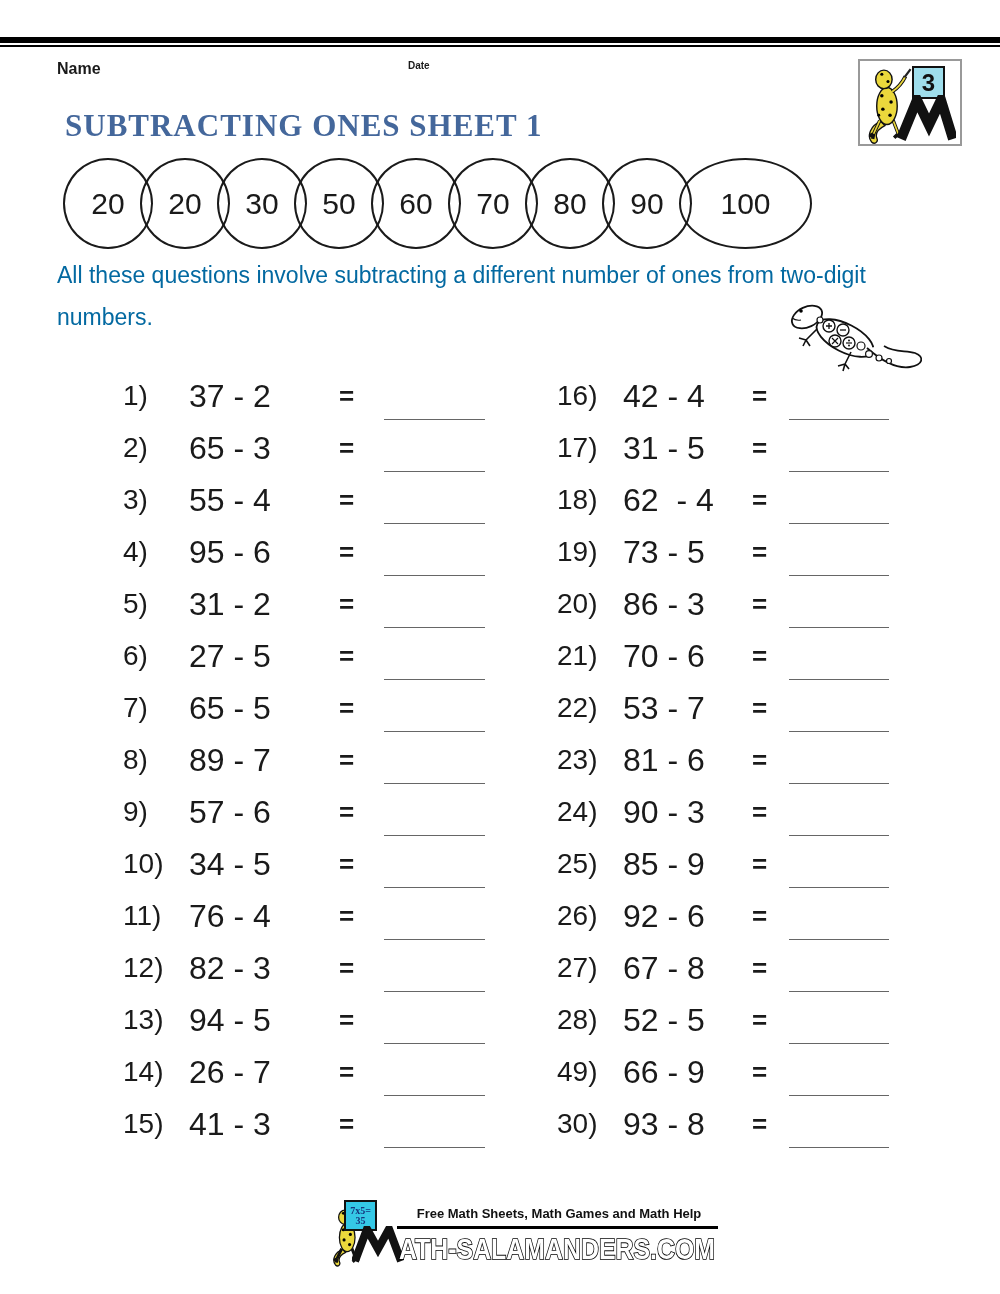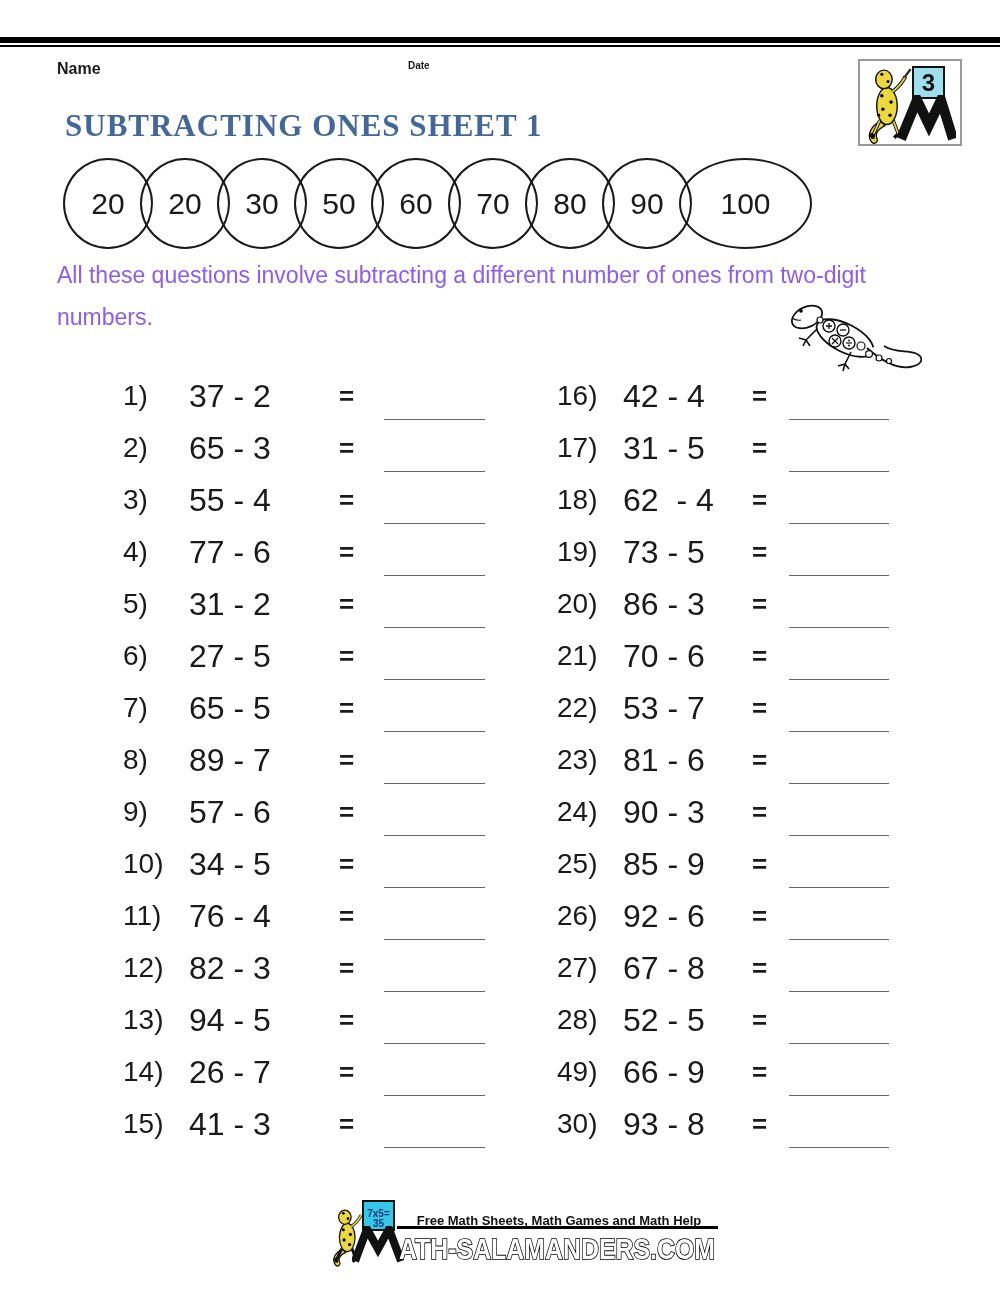--- a/index.html
+++ b/index.html
@@ -29,46 +29,46 @@
 
   
   .ovals{position:absolute;left:63px;top:158px;display:flex;}
   .oval{width:90px;height:91px;border:2px solid #1a1a1a;border-radius:50%;background:transparent;
         display:flex;align-items:center;justify-content:center;font-size:30px;margin-left:-13px;
         box-sizing:border-box;flex:none;}
   .oval:first-child{margin-left:0;}
   .oval:last-child{width:133px;}
 
   .instruction{position:absolute;left:57px;top:254px;width:880px;margin:0;
-               font-size:23px;line-height:42px;color:#8b5cf6;}
+               font-size:23px;line-height:42px;color:#0369a1;}
 
   .mid-sal{position:absolute;left:783px;top:296px;}
 
   
   .col{position:absolute;top:370px;display:flex;flex-direction:column;}
   .col-left{left:117px;}
   .col-right{left:551px;}
   .row{display:flex;align-items:center;height:52px;}
   .p-num{width:72px;font-size:28px;padding-left:6px;box-sizing:border-box;}
   .p-expr{width:150px;font-size:32px;white-space:pre;}
   .p-eq{width:45px;font-size:26px;font-weight:600;}
   .p-line{width:101px;height:0;border-bottom:1.5px solid #666;align-self:flex-end;margin-bottom:2px;}
   .col-right .p-expr{width:129px;}
   .col-right .p-eq{width:37px;}
   .col-right .p-line{width:100px;}
 
   
   .footer-sal{position:absolute;left:330px;top:1205px;}
-  .footer-card{position:absolute;left:362px;top:1200px;width:33px;height:31px;background:#35C8E6;
+  .footer-card{position:absolute;left:344px;top:1200px;width:33px;height:31px;background:#35C8E6;
                border:2px solid #111;box-sizing:border-box;display:flex;flex-direction:column;
-               align-items:center;justify-content:flex-end;line-height:1;}
+               align-items:center;justify-content:center;line-height:1;font-family:Liberation Serif, serif;}
   .footer-card span{font-size:10px;font-weight:bold;color:#16357d;}
   .footer-m{position:absolute;left:352px;top:1226px;}
   .tagline{position:absolute;left:401px;top:1206px;width:316px;text-align:center;
-           font-size:13px;font-weight:bold;color:#111;margin-top:7px;}
+           font-size:13px;font-weight:bold;color:#111;}
   .footer-rule{position:absolute;left:397px;top:1226px;width:321px;height:3px;background:#000;}
   .wordmark-svg{position:absolute;left:397px;top:1230px;}
 </style>
 </head>
 <body>
 
 <div class="page">
 
   <div class="topbar">
     <div class="thick"></div>
@@ -174,21 +174,21 @@
 
   <div class="row">
     <span class="p-num">3)</span>
     <span class="p-expr">55 - 4</span>
     <span class="p-eq">=</span>
     <span class="p-line"></span>
   </div>
 
   <div class="row">
     <span class="p-num">4)</span>
-    <span class="p-expr">77 - 6</span>
+    <span class="p-expr">95 - 6</span>
     <span class="p-eq">=</span>
     <span class="p-line"></span>
   </div>
 
   <div class="row">
     <span class="p-num">5)</span>
     <span class="p-expr">31 - 2</span>
     <span class="p-eq">=</span>
     <span class="p-line"></span>
   </div>

